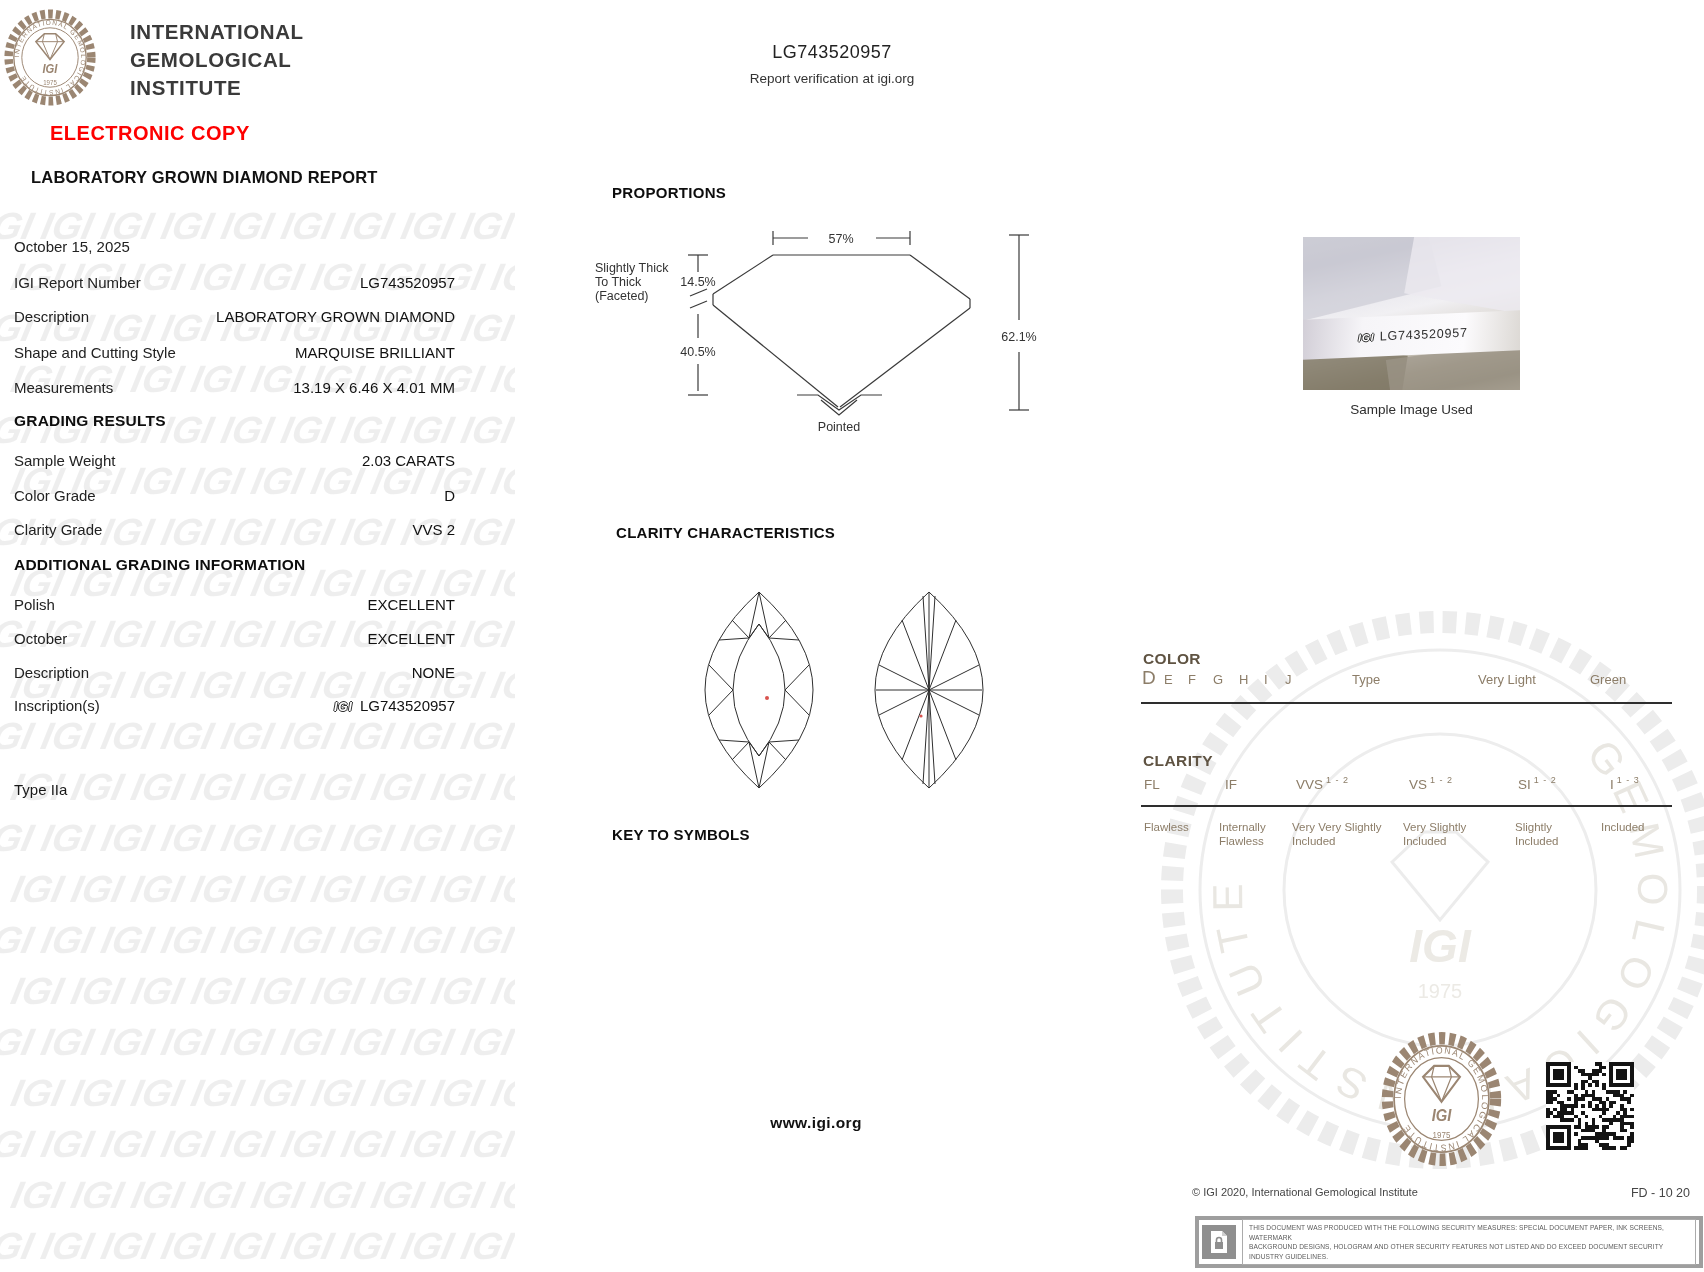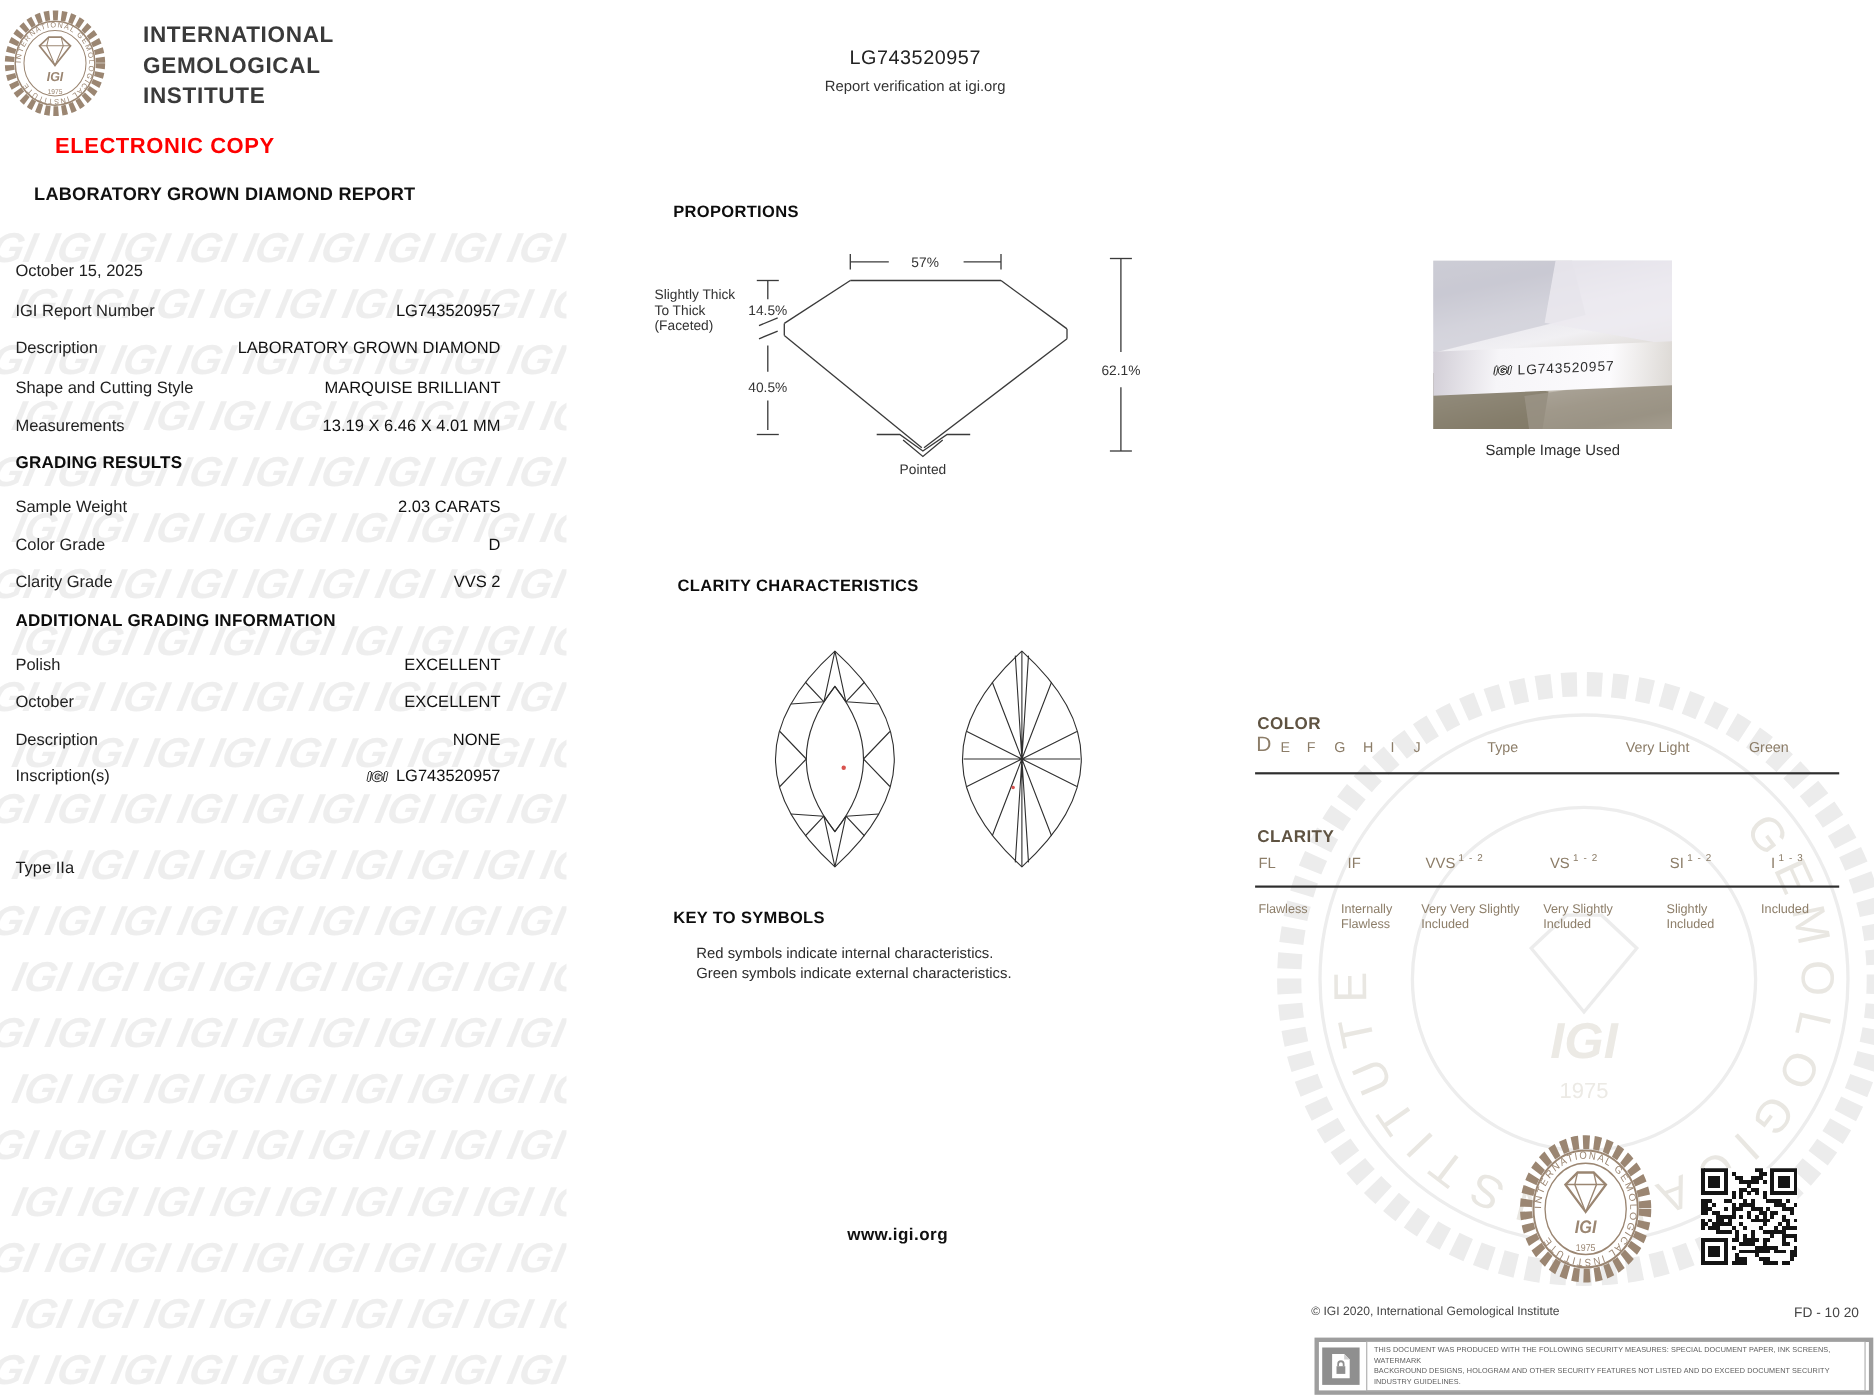--- a/index.html
+++ b/index.html
@@ -447,24 +447,20 @@
   <svg class="diagram marq" style="left:875px;top:590px" width="108" height="200" viewBox="0 0 108 200">
     <path d="M54,2 Q162,100 54,198 Q-54,100 54,2 Z"></path>
     <path d="M54,100 L54,2 M54,100 L48,6 M54,100 L60,6
              M54,100 L27,30 M54,100 L81,30 M54,100 L4,75 M54,100 L104,75
              M54,100 L1,100 M54,100 L107,100 M54,100 L4,125 M54,100 L104,125
              M54,100 L27,170 M54,100 L81,170 M54,100 L48,194 M54,100 L60,194 M54,100 L54,198"></path>
     <circle cx="46" cy="126" r="1.6" fill="#d9534f" stroke="none"></circle>
   </svg>
 
   <div class="mid-head" style="left:612px;top:826px">KEY TO SYMBOLS</div>
-  <div class="key-lines">
-    <div>Red symbols indicate internal characteristics.</div>
-    <div>Green symbols indicate external characteristics.</div>
-  </div>
 
   <div class="photo">
     <div class="facet1"></div>
     <div class="facet2"></div>
     <div class="facet3"></div>
     <div class="facet4"></div>
     <div class="band">
       <span class="igi-mark">IGI</span>
       <span class="num">LG743520957</span>
     </div>

